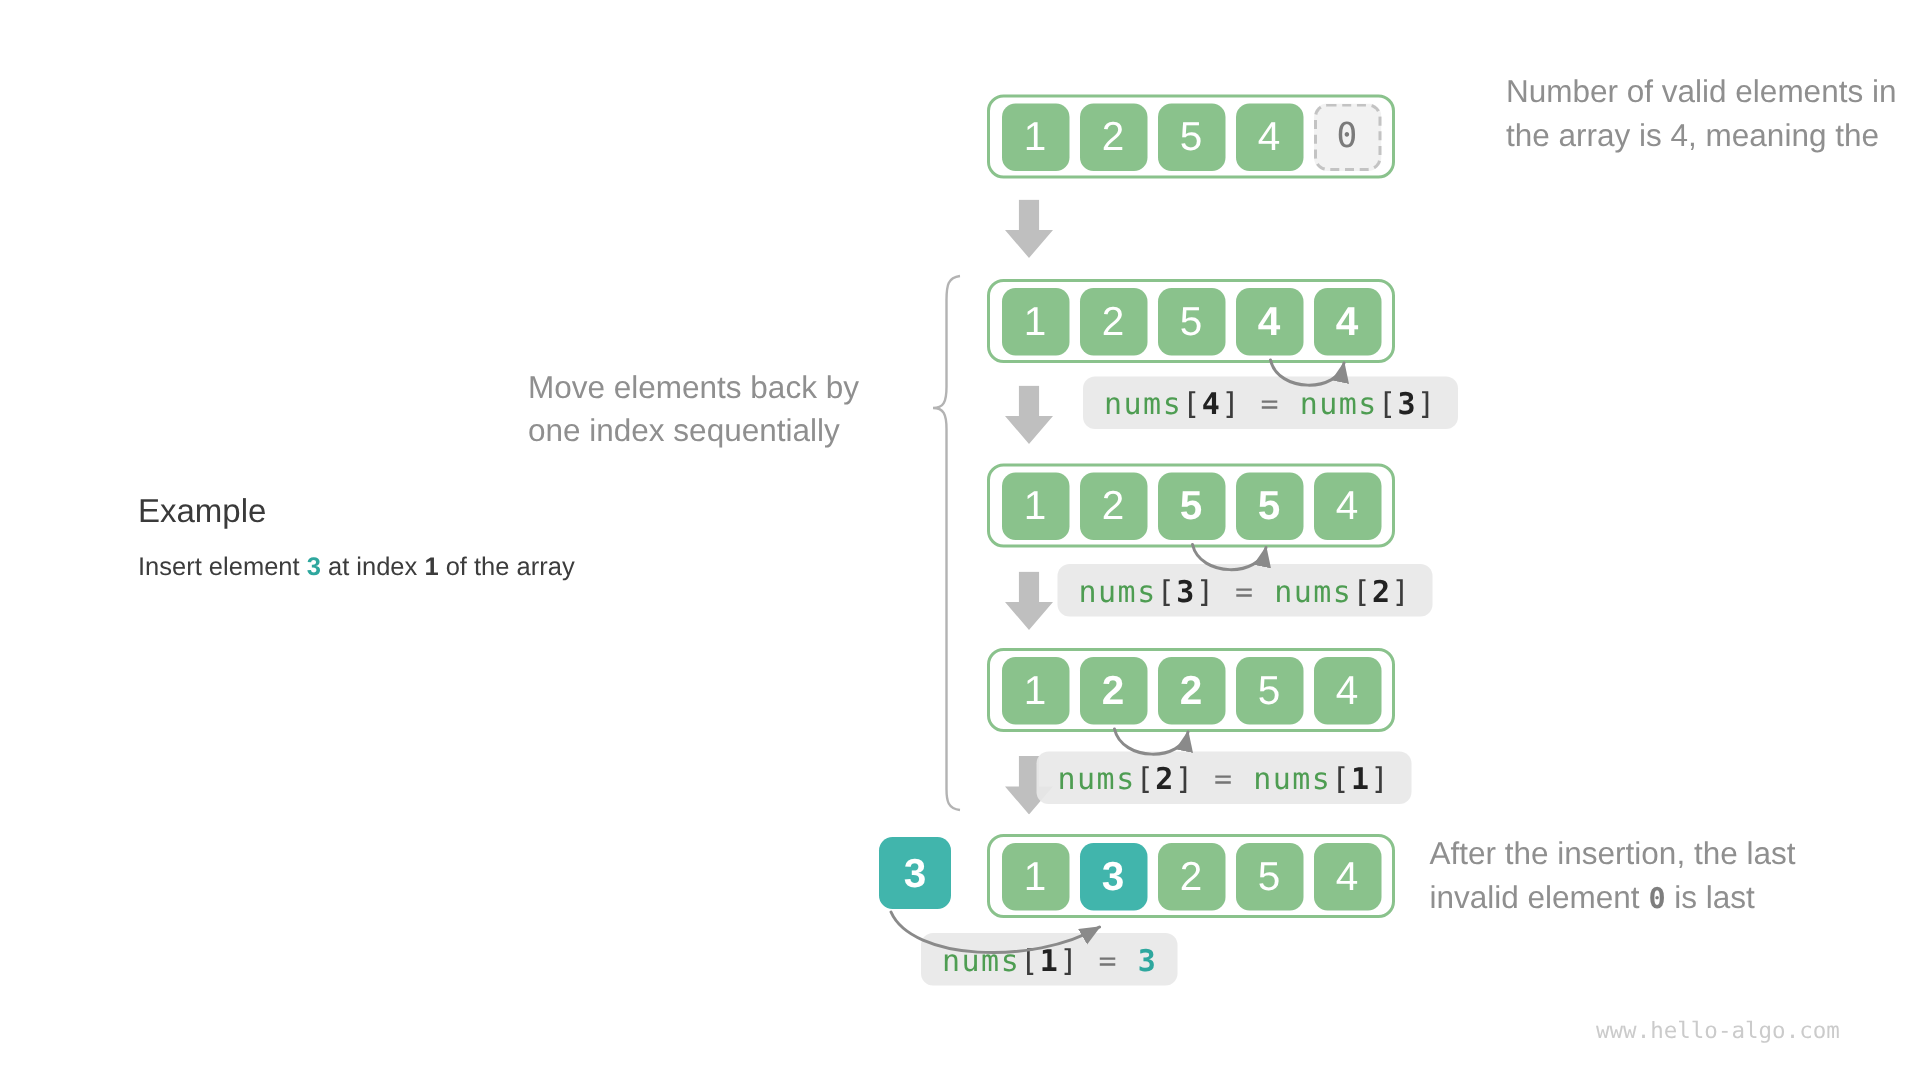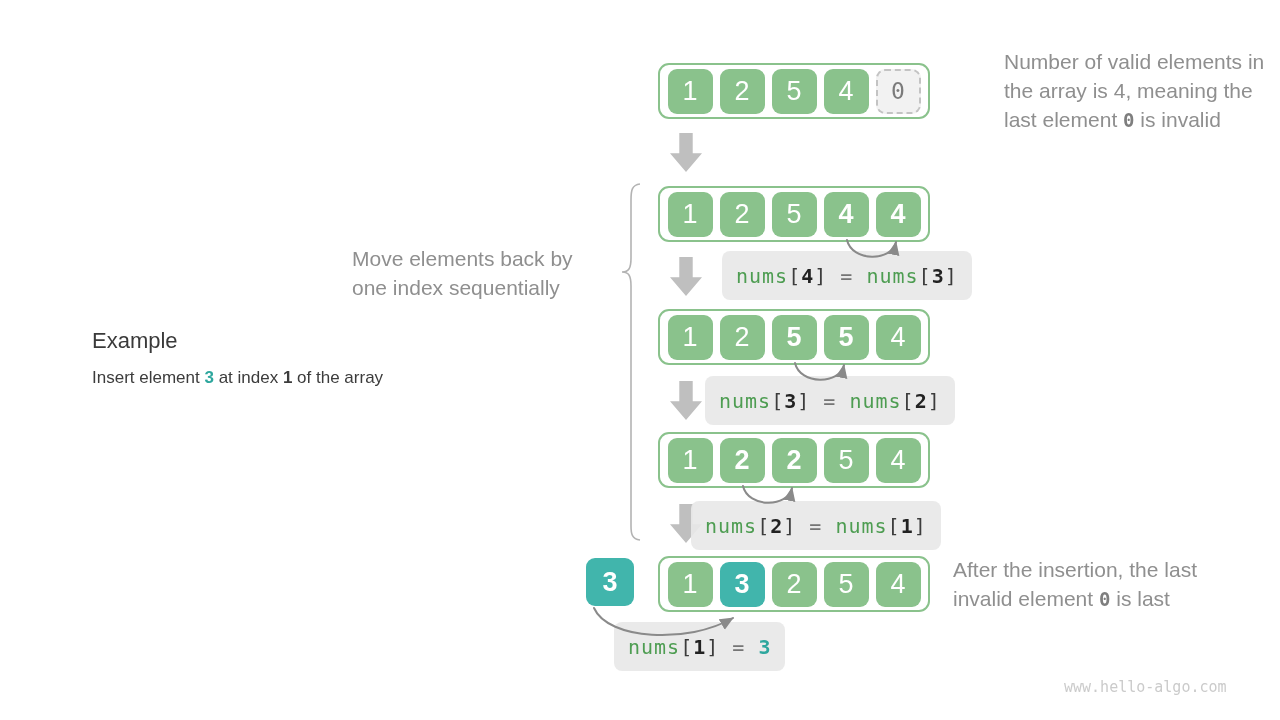--- a/index.html
+++ b/index.html
@@ -34,21 +34,21 @@
   }
 
   
   .down-arrow{
     position:absolute;left:670px;width:32px;height:39px;background:#BFBFBF;z-index:1;
     clip-path:polygon(29% 0,71% 0,71% 52%,100% 52%,50% 100%,0 52%,29% 52%);
   }
 
   
   .assign{
-    position:absolute;height:49px;border-radius:8px;background:rgba(232,232,232,0.92);
+    position:absolute;height:35px;border-radius:8px;background:rgba(232,232,232,0.92);
     display:flex;align-items:center;padding:0 14px;z-index:2;
     font-family:"DejaVu Sans Mono",monospace;font-size:20px;letter-spacing:1px;
     white-space:pre;
   }
   .assign .fn{color:#4E9D52;}
   .assign .br{color:#3C3C3C;}
   .assign .idx{color:#222222;font-weight:bold;}
   .assign .eq{color:#757575;white-space:pre;}
   .assign .val{color:#2EA79E;font-weight:bold;}
 
@@ -161,21 +161,20 @@
   <div class="example-line"><span>Insert element </span><span class="tealtx">3</span><span> at index </span><span class="boldtx">1</span><span> of the array</span></div>
 
   <div class="note" style="left:352px;top:244px">
     <div>Move elements back by</div>
     <div>one index sequentially</div>
   </div>
 
   <div class="note" style="left:1004px;top:47px">
     <div>Number of valid elements in</div>
     <div>the array is 4, meaning the</div>
-    <div><span>last element </span><span class="code0">0</span><span> is invalid</span></div>
   </div>
 
   <div class="note" style="left:953px;top:555px">
     <div>After the insertion, the last</div>
     <div><span>invalid element </span><span class="code0">0</span><span> is last</span></div>
   </div>
 
   <div class="watermark">www.hello-algo.com</div>
 
 </div>

